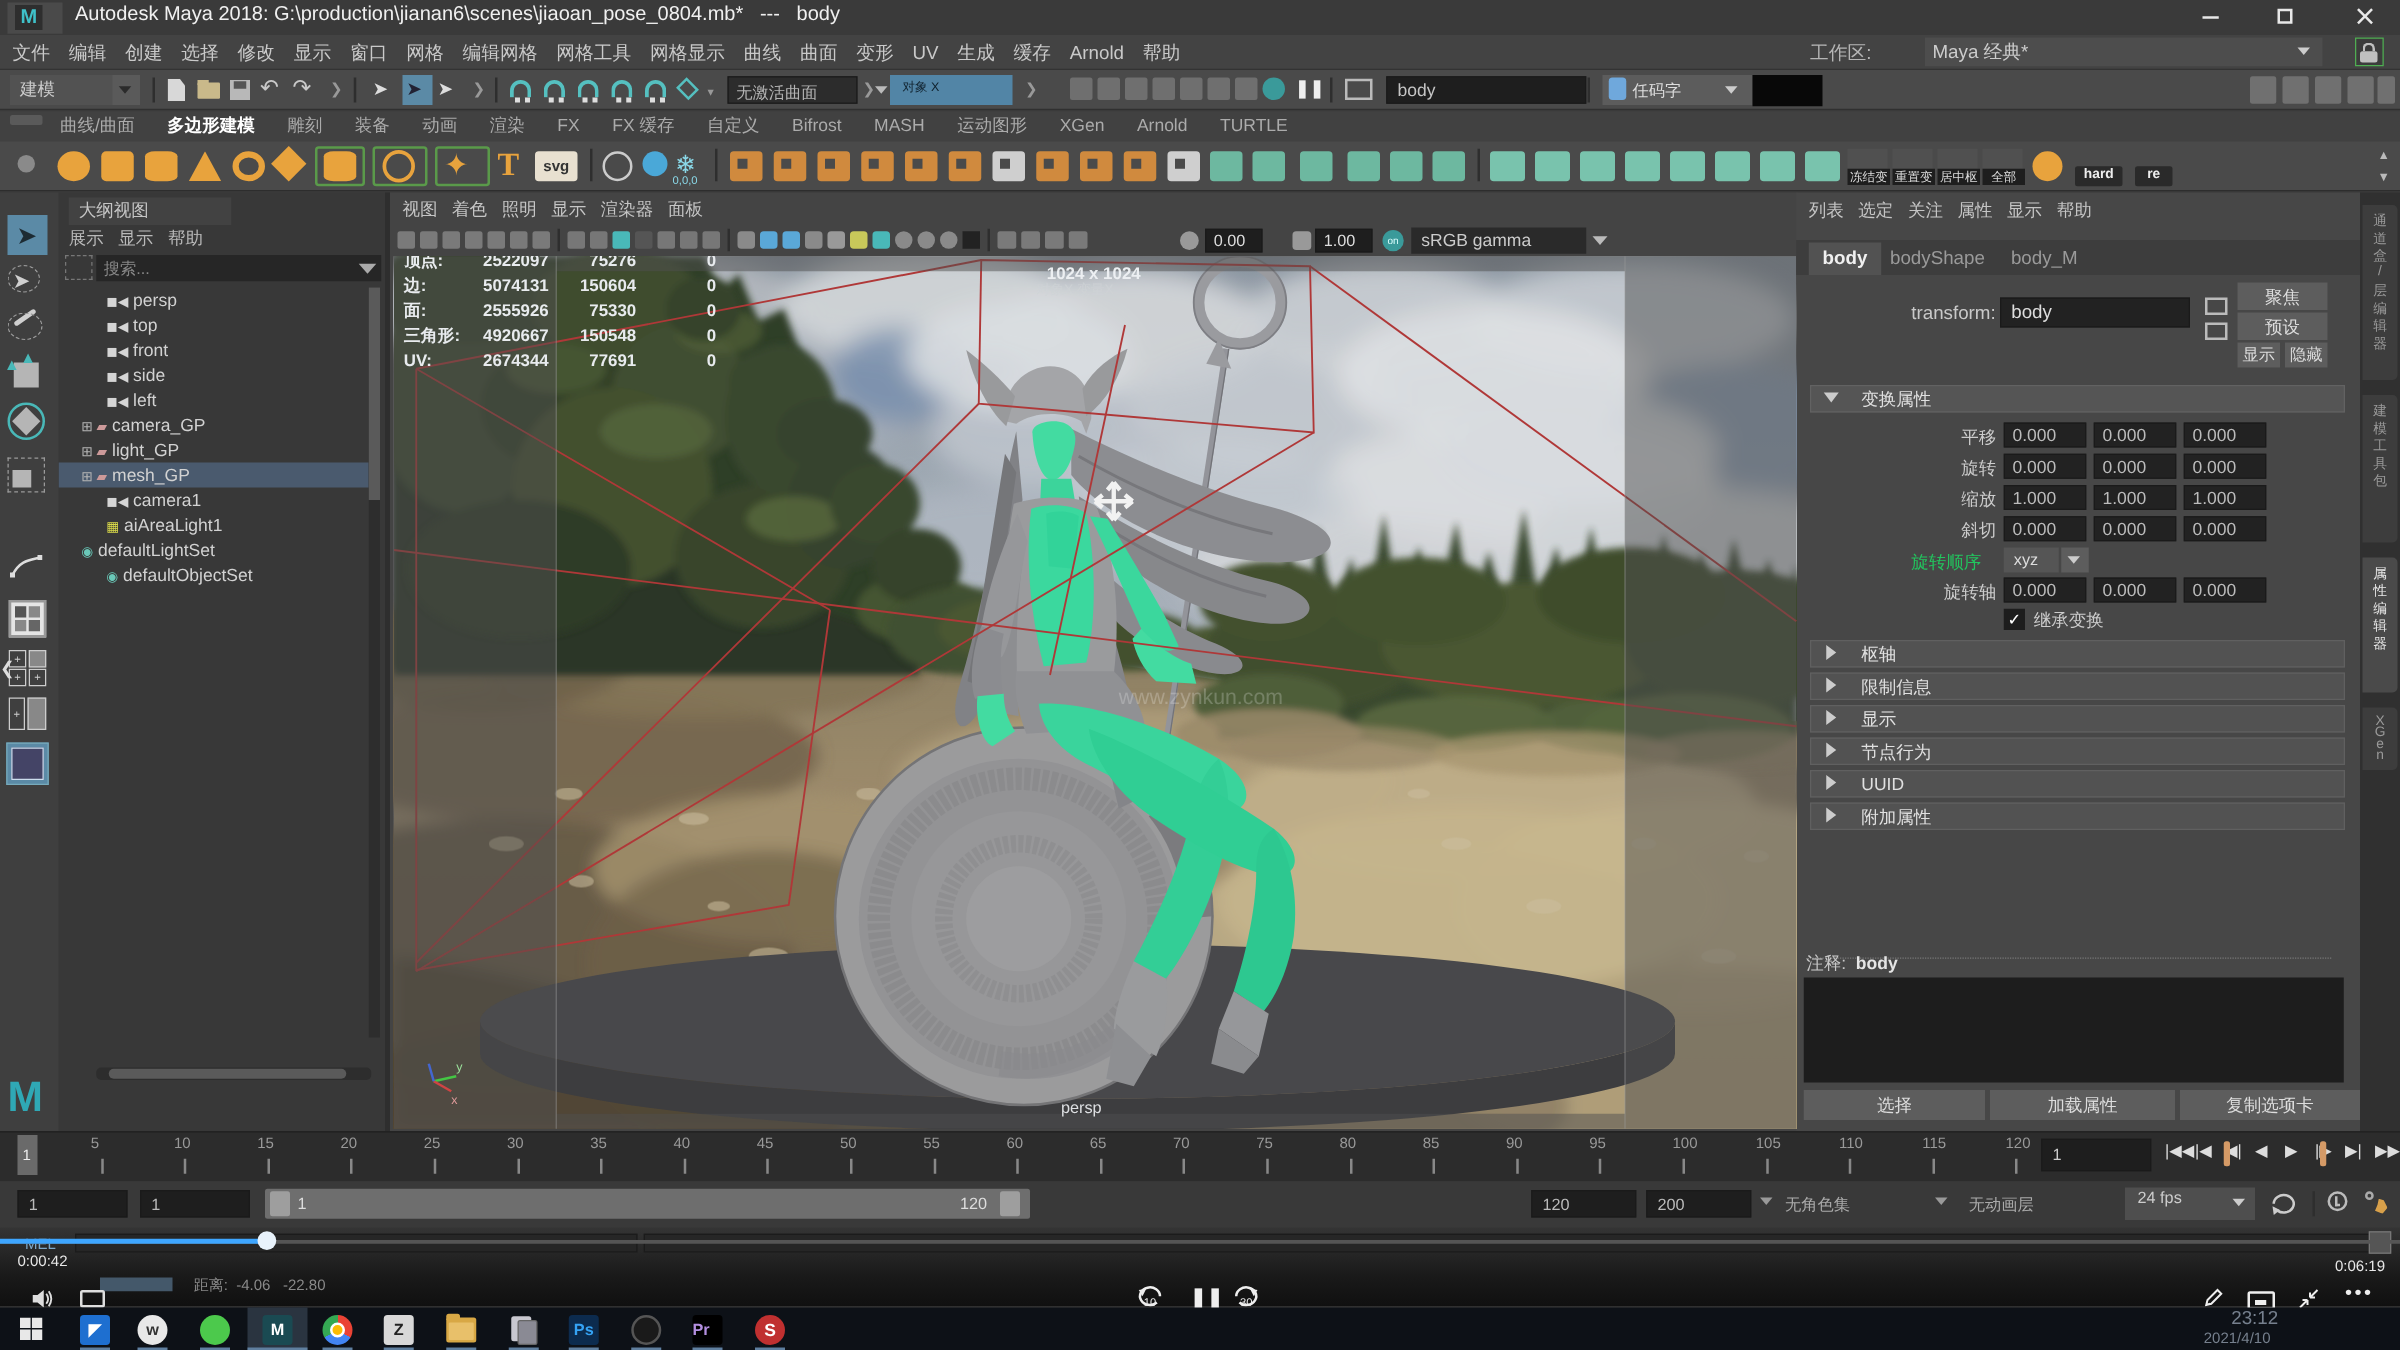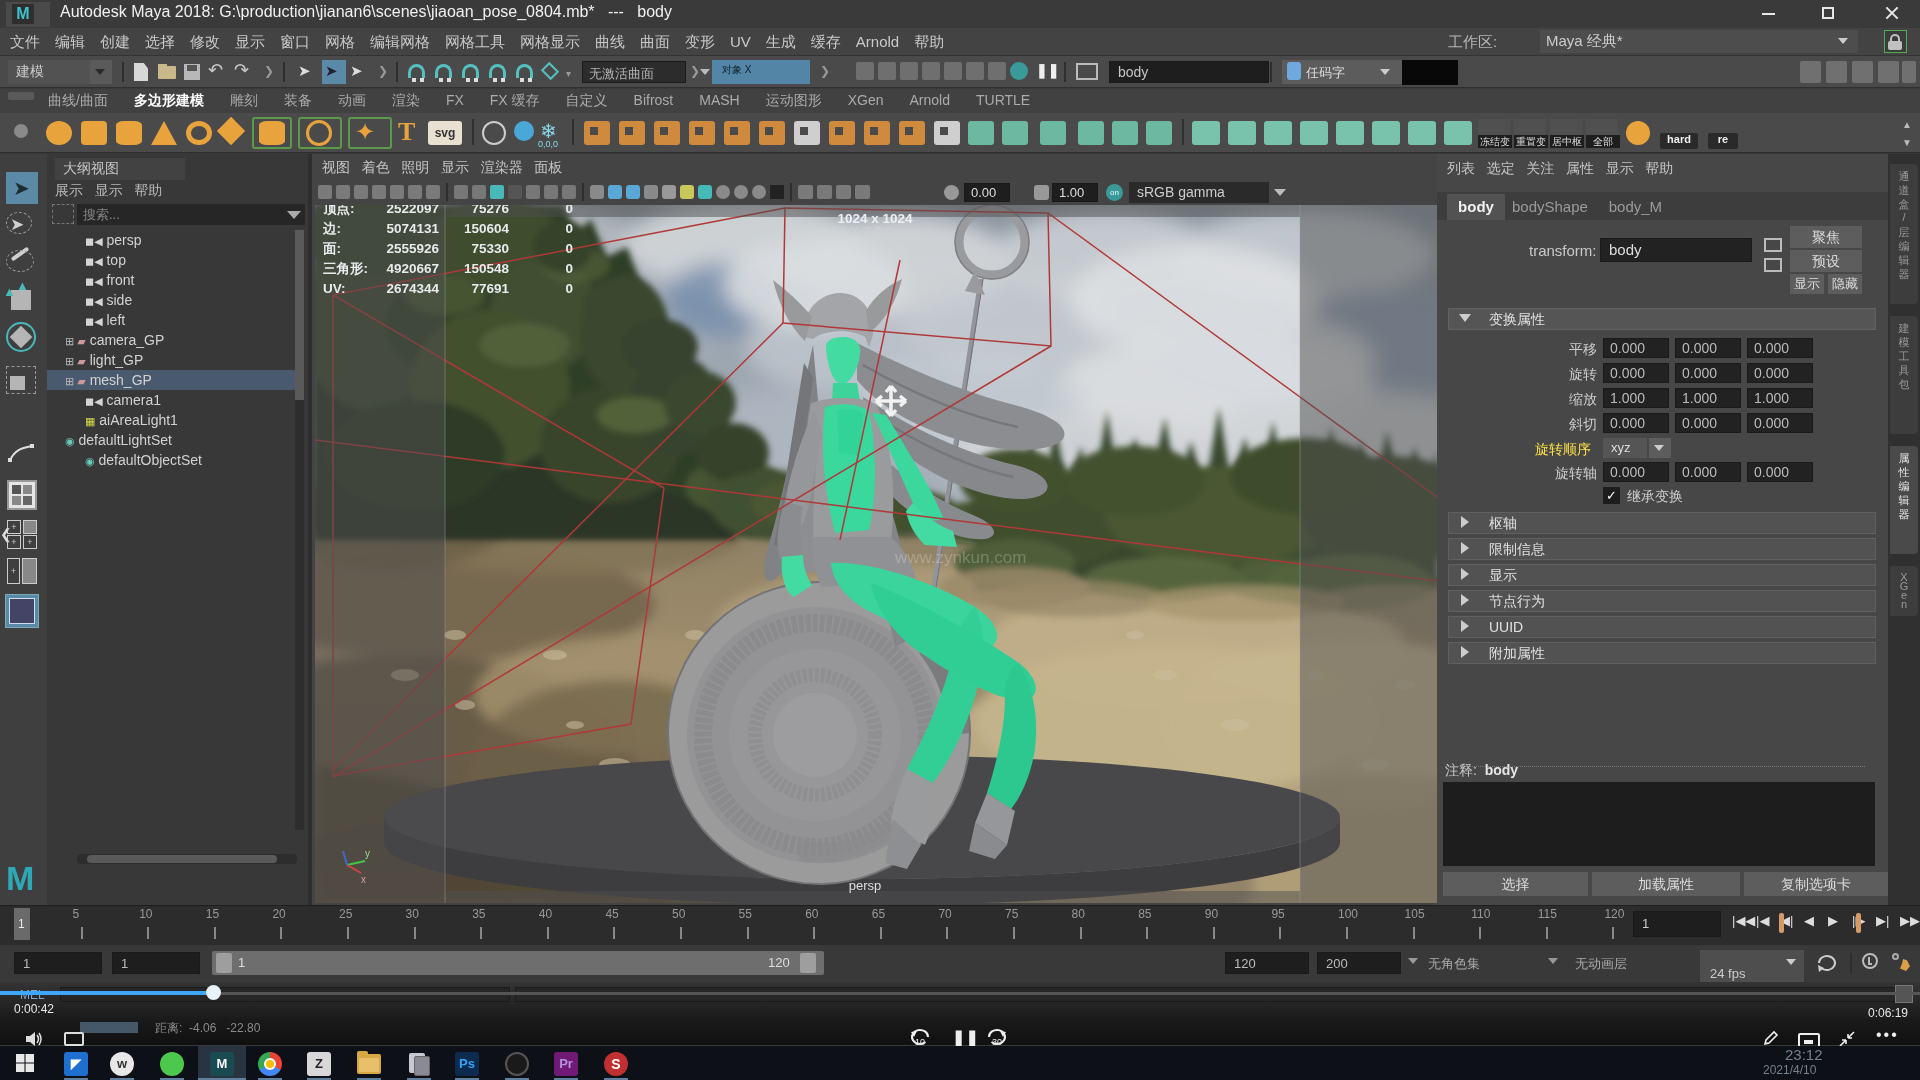--- a/index.html
+++ b/index.html
@@ -591,21 +591,21 @@
       <div class="a f" style="left:238px;top:59px;width:66px;height:20px;font-size:14px;padding:1px 6px">0.000</div>
       <div class="a f" style="left:310px;top:59px;width:66px;height:20px;font-size:14px;padding:1px 6px">0.000</div>
       <div class="a" style="left:108px;top:87px;width:52px;text-align:right;font-size:14px;color:#ccc">缩放</div>
       <div class="a f" style="left:166px;top:84px;width:66px;height:20px;font-size:14px;padding:1px 6px">1.000</div>
       <div class="a f" style="left:238px;top:84px;width:66px;height:20px;font-size:14px;padding:1px 6px">1.000</div>
       <div class="a f" style="left:310px;top:84px;width:66px;height:20px;font-size:14px;padding:1px 6px">1.000</div>
       <div class="a" style="left:108px;top:112px;width:52px;text-align:right;font-size:14px;color:#ccc">斜切</div>
       <div class="a f" style="left:166px;top:109px;width:66px;height:20px;font-size:14px;padding:1px 6px">0.000</div>
       <div class="a f" style="left:238px;top:109px;width:66px;height:20px;font-size:14px;padding:1px 6px">0.000</div>
       <div class="a f" style="left:310px;top:109px;width:66px;height:20px;font-size:14px;padding:1px 6px">0.000</div>
-      <div class="a" style="left:92px;top:137px;width:68px;text-align:center;font-size:14px;color:#fde047">旋转顺序</div>
+      <div class="a" style="left:92px;top:137px;width:68px;text-align:left;font-size:14px;color:#22c55e">旋转顺序</div>
       <div class="a" style="left:166px;top:134px;width:44px;height:20px;background:#555;font-size:13px;color:#ddd;padding:2px 8px">xyz</div>
       <div class="a" style="left:212px;top:134px;width:22px;height:20px;background:#5d5d5d"></div>
       <div class="a" style="left:217px;top:141px;width:0;height:0;border-left:5px solid transparent;border-right:5px solid transparent;border-top:6px solid #ccc"></div>
       <div class="a" style="left:108px;top:161px;width:52px;text-align:right;font-size:14px;color:#ccc">旋转轴</div>
       <div class="a f" style="left:166px;top:158px;width:66px;height:20px;font-size:14px;padding:1px 6px">0.000</div>
       <div class="a f" style="left:238px;top:158px;width:66px;height:20px;font-size:14px;padding:1px 6px">0.000</div>
       <div class="a f" style="left:310px;top:158px;width:66px;height:20px;font-size:14px;padding:1px 6px">0.000</div>
       <div class="a" style="left:166px;top:183px;width:17px;height:17px;background:#1d1d1d;color:#fff;font-size:13px;text-align:center;line-height:17px">✓</div>
       <div class="a" style="left:190px;top:184px;font-size:14px;color:#ccc">继承变换</div>
       <div class="a" style="left:11px;top:208px;width:428px;height:22px;background:#525252;border:1px solid #606060"></div>
@@ -738,21 +738,21 @@
     <div class="a" style="left:216px;top:8px;width:16px;height:20px;background:#9e9e9e;border-radius:2px"></div>
     <div class="a" style="left:800px;top:8px;width:16px;height:20px;background:#9e9e9e;border-radius:2px"></div>
     <div class="a" style="left:238px;top:10px;font-size:13px;color:#ddd">1</div>
     <div class="a" style="left:768px;top:10px;font-size:13px;color:#ddd">120</div>
     <div class="a f" style="left:1225px;top:7px;width:84px;height:22px;font-size:13px;padding:3px 8px;background:#1e1e1e">120</div>
     <div class="a f" style="left:1317px;top:7px;width:84px;height:22px;font-size:13px;padding:3px 8px;background:#1e1e1e">200</div>
     <div class="a" style="left:1408px;top:13px;width:0;height:0;border-left:5px solid transparent;border-right:5px solid transparent;border-top:6px solid #999"></div>
     <div class="a" style="left:1428px;top:10px;font-size:13px;color:#aaa">无角色集</div>
     <div class="a" style="left:1548px;top:13px;width:0;height:0;border-left:5px solid transparent;border-right:5px solid transparent;border-top:6px solid #999"></div>
     <div class="a" style="left:1575px;top:10px;font-size:13px;color:#aaa">无动画层</div>
-    <div class="a" style="left:1700px;top:5px;width:104px;height:26px;background:#4e4e4e;color:#ccc;font-size:13px;padding:16px 10px">24 fps</div>
+    <div class="a" style="left:1700px;top:5px;width:104px;height:26px;background:#4e4e4e;color:#ccc;font-size:13px;padding:0 10px">24 fps</div>
     <div class="a" style="left:1786px;top:14px;width:0;height:0;border-left:5px solid transparent;border-right:5px solid transparent;border-top:6px solid #ccc"></div>
     <svg class="a" style="left:1815px;top:8px" width="24" height="20" viewBox="0 0 24 20">
       <path d="M4,10 a8,7 0 1 1 3,5.5" stroke="#ccc" stroke-width="2" fill="none"></path>
       <polygon points="3,12 9,15 4,19" fill="#ccc"></polygon>
     </svg>
     <div class="a" style="left:1850px;top:8px;width:2px;height:20px;background:#2e2e2e;"></div>
     <div class="a" style="left:1862px;top:8px;width:16px;height:16px;border:2px solid #bbb;border-radius:50%"></div>
     <div class="a" style="left:1868px;top:12px;width:4px;height:8px;border-left:2px solid #bbb;border-bottom:2px solid #bbb"></div>
     <div class="a" style="left:1892px;top:8px;width:7px;height:7px;border:2px solid #aaa;border-radius:50%"></div>
     <div class="a" style="left:1900px;top:14px;width:10px;height:12px;background:#d8a04a;clip-path:polygon(30% 0,70% 10%,100% 60%,60% 100%,0 80%,20% 40%)"></div>
@@ -814,21 +814,21 @@
     <div class="a" style="left:258px;top:6px;width:24px;height:24px;border-radius:50%;background:conic-gradient(#ea4335 0 120deg,#4285f4 120deg 240deg,#34a853 240deg 360deg)"></div>
     <div class="a" style="left:264px;top:12px;width:12px;height:12px;border-radius:50%;background:#fbbc05;border:2px solid #fff"></div>
     <div class="a" style="left:307px;top:6px;width:24px;height:24px;background:#d8d8d8;border-radius:3px;color:#fff;font-size:13px;font-weight:bold;text-align:center;line-height:24px"><span style="color:#222">Z</span></div>
     <div class="a" style="left:357px;top:8px;width:24px;height:20px;background:#d8a845;border-radius:2px"></div>
     <div class="a" style="left:357px;top:5px;width:11px;height:5px;background:#d8a845;border-radius:2px 2px 0 0"></div>
     <div class="a" style="left:359px;top:12px;width:20px;height:14px;background:#e8c06a;border-radius:1px"></div>
     <div class="a" style="left:409px;top:7px;width:16px;height:20px;background:#c8c8d0;border-radius:2px"></div>
     <div class="a" style="left:414px;top:10px;width:16px;height:20px;background:#8a8a94;border-radius:2px;border:1px solid #666"></div>
     <div class="a" style="left:455px;top:6px;width:24px;height:24px;background:#0c2b4e;border-radius:3px;color:#fff;font-size:13px;font-weight:bold;text-align:center;line-height:24px"><span style="color:#35a3f5">Ps</span></div>
     <div class="a" style="left:505px;top:6px;width:24px;height:24px;border-radius:50%;background:#1a1a1a;border:2px solid #555"></div>
-    <div class="a" style="left:554px;top:6px;width:24px;height:24px;background:#701a75;border-radius:3px;color:#fff;font-size:13px;font-weight:bold;text-align:center;line-height:24px"><span style="color:#b38fe0">Pr</span></div>
+    <div class="a" style="left:554px;top:6px;width:24px;height:24px;background:#000000;border-radius:3px;color:#fff;font-size:13px;font-weight:bold;line-height:24px"><span style="color:#b38fe0">Pr</span></div>
     <div class="a" style="left:604px;top:6px;width:24px;height:24px;border-radius:50%;background:#c03030;color:#fff;font-size:14px;font-weight:bold;text-align:center;line-height:24px">S</div>
     <div class="a" style="left:64px;top:32px;width:24px;height:2px;background:#5f7f9f;"></div>
     <div class="a" style="left:110px;top:32px;width:24px;height:2px;background:#5f7f9f;"></div>
     <div class="a" style="left:160px;top:32px;width:24px;height:2px;background:#5f7f9f;"></div>
     <div class="a" style="left:198px;top:32px;width:48px;height:2px;background:#5f7f9f;"></div>
     <div class="a" style="left:258px;top:32px;width:24px;height:2px;background:#5f7f9f;"></div>
     <div class="a" style="left:307px;top:32px;width:24px;height:2px;background:#5f7f9f;"></div>
     <div class="a" style="left:357px;top:32px;width:24px;height:2px;background:#5f7f9f;"></div>
     <div class="a" style="left:407px;top:32px;width:24px;height:2px;background:#5f7f9f;"></div>
     <div class="a" style="left:455px;top:32px;width:24px;height:2px;background:#5f7f9f;"></div>

